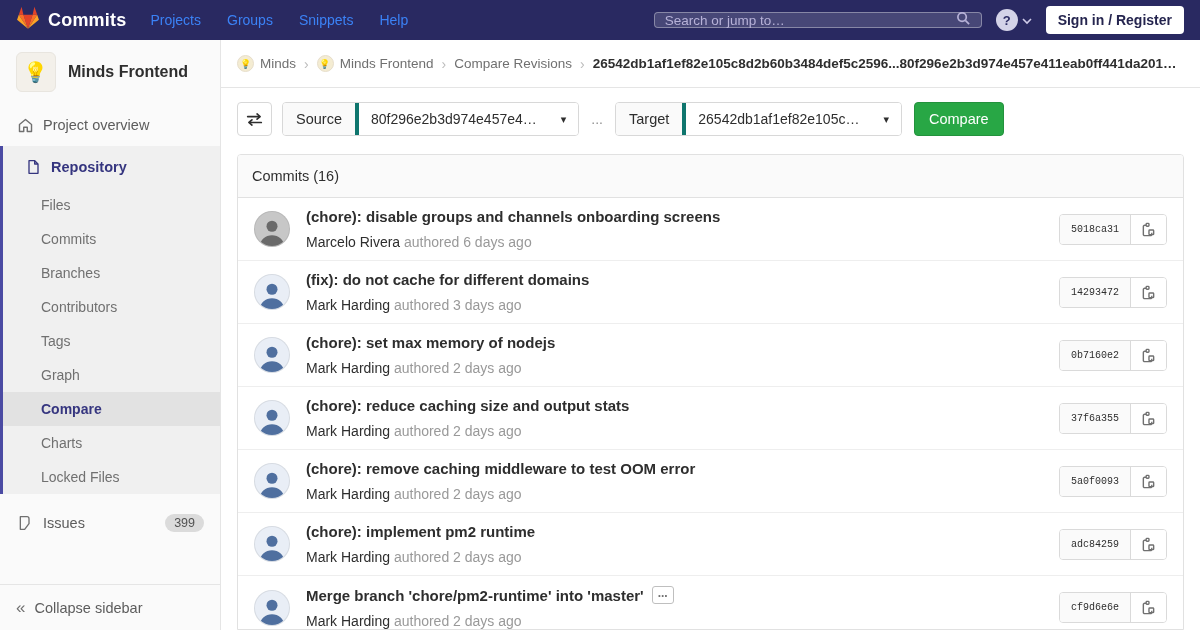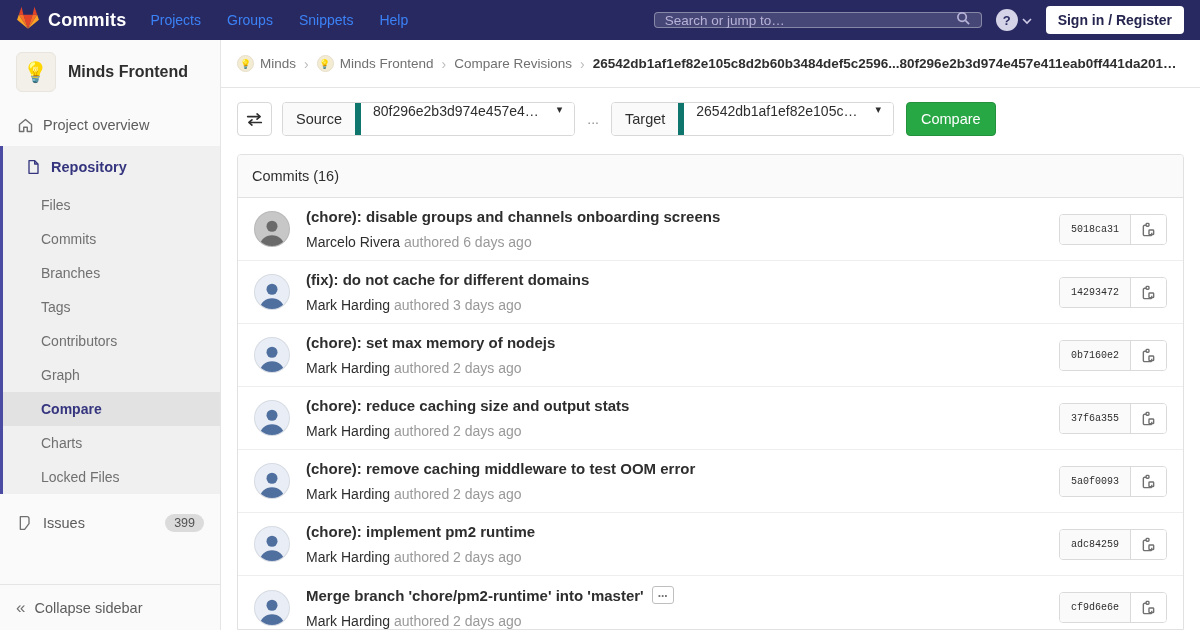--- a/index.html
+++ b/index.html
@@ -55,23 +55,23 @@
   .crumb { display:flex; align-items:center; gap:6px; cursor:pointer; }
   .crumb-avatar { width:17px; height:17px; border-radius:50%; background:#f4ecd2; border:1px solid #e7decb;
     display:flex; align-items:center; justify-content:center; font-size:9px; }
   .crumb-sep { color:#bcbcbc; font-size:14px; }
   .crumb-current { font-weight:bold; color:#2e2e2e; overflow:hidden; text-overflow:ellipsis; }
 
   .compare-form { display:flex; align-items:center; padding:14px 16px 12px; gap:10px; }
   .swap-btn { width:35px; height:34px; background:#fff; border:1px solid #d8d8d8; border-radius:4px; cursor:pointer;
     display:flex; align-items:center; justify-content:center; color:#2e2e2e; }
   .field-group { display:flex; align-items:stretch; border:1px solid #d8d8d8; border-radius:4px; overflow:hidden; height:34px; }
-  .field-label { background:#fafafa; border-right:6px solid #0f766e; padding:0 13px; display:flex; align-items:center;
+  .field-label { background:#fafafa; border-right:4px solid #0f766e; padding:0 13px; display:flex; align-items:center;
     font-size:14.5px; color:#2e2e2e; }
-  .field-dropdown { background:#fff; display:flex; gap:18px; padding:0 12px; font-size:14px;
+  .field-dropdown { background:#fff; display:flex; align-items:center; gap:24px; padding:0 12px; font-size:14px;
     color:#2e2e2e; cursor:pointer; min-width:208px; justify-content:space-between; }
   .caret { font-size:11px; color:#2e2e2e; }
   .dots-sep { color:#909090; font-size:14px; padding:0 2px; }
   .compare-btn { background:#28a745; border:1px solid #23923d; color:#fff; font-size:14.5px; padding:0 14px; height:34px;
     border-radius:4px; cursor:pointer; font-family:"Liberation Sans", sans-serif; margin-left:2px; }
 
   .commits-box { margin:6px 16px 0; border:1px solid #e1e1e1; border-radius:4px 4px 0 0; overflow:hidden; }
   .commits-header { background:#fafafa; border-bottom:1px solid #e1e1e1; padding:13px 14px; font-size:14.5px; color:#2e2e2e; }
   .commit-row { display:flex; align-items:center; padding:0 16px; height:63px; border-bottom:1px solid #eee; background:#fff; }
   .commit-row:last-child { border-bottom:none; }
@@ -162,22 +162,22 @@
           <svg width="16" height="16" viewBox="0 0 24 24" fill="none" stroke="currentColor" stroke-width="2" stroke-linejoin="round">
             <path d="M6 2.5 H14.5 L19.5 7.5 V21.5 H6 Z"></path>
               <path d="M14.5 2.5 V7.5 H19.5"></path>
           </svg>
         </span>
         <span>Repository</span>
       </div>
       <div class="submenu-item">Files</div>
       <div class="submenu-item">Commits</div>
       <div class="submenu-item">Branches</div>
+      <div class="submenu-item">Contributors</div>
       <div class="submenu-item">Tags</div>
-      <div class="submenu-item">Contributors</div>
       <div class="submenu-item">Graph</div>
       <div class="submenu-item active">Compare</div>
       <div class="submenu-item">Charts</div>
       <div class="submenu-item">Locked Files</div>
     </div>
 
     <div class="side-item issues-item">
       <span class="s-icon">
         <svg width="16" height="16" viewBox="0 0 24 24" fill="none" stroke="currentColor" stroke-width="2" stroke-linejoin="round">
           <path d="M5 2.5 H15 A3 3 0 0 1 18 5.5 V13 L11.5 21.5 H5 Z"></path>

